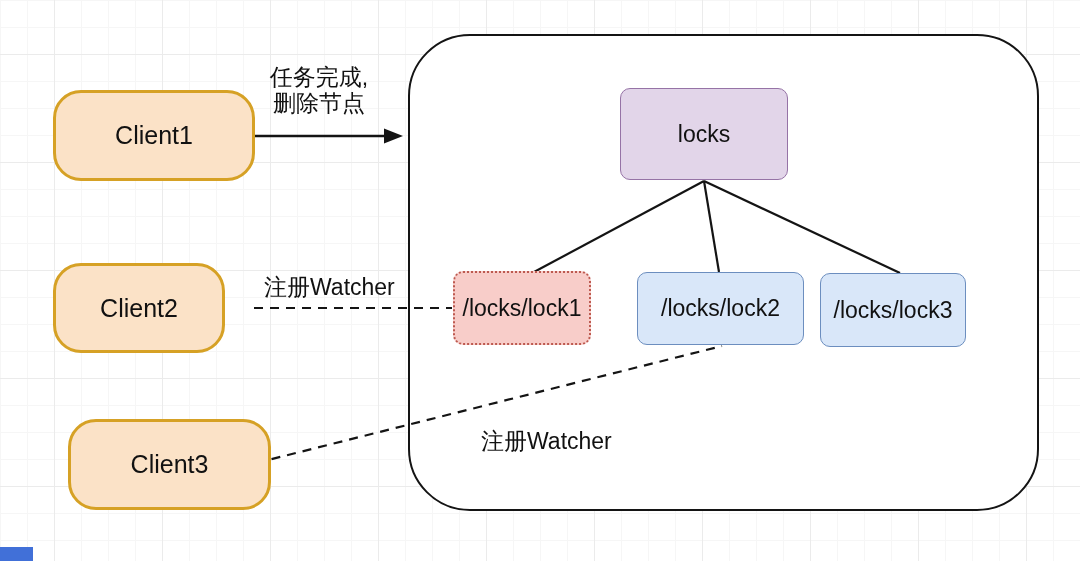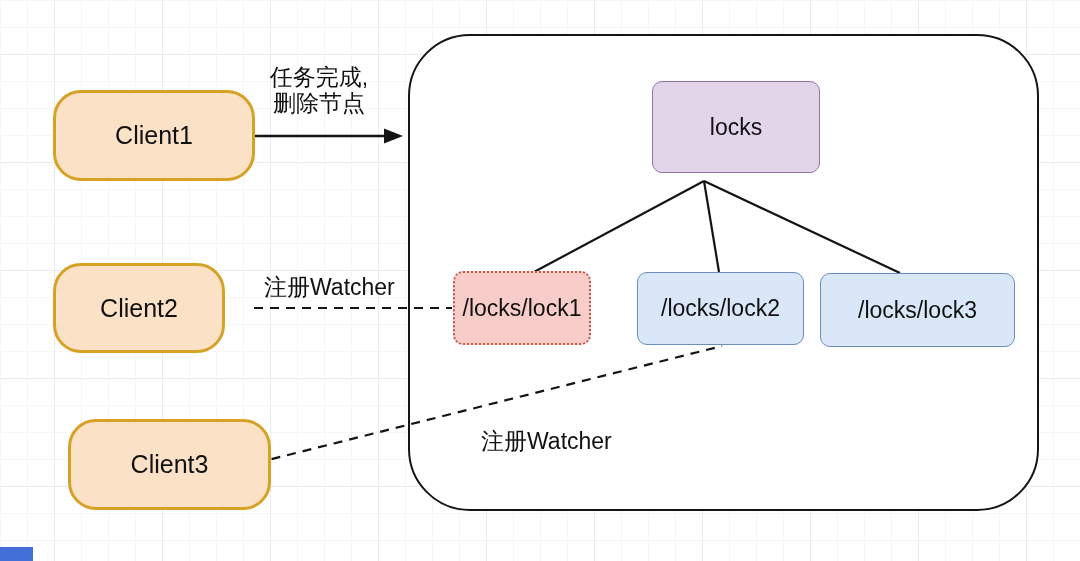--- a/index.html
+++ b/index.html
@@ -22,24 +22,23 @@
   .client{
     background:#fbe2c7;border:3px solid #d6a125;border-radius:28px;
     font-size:25px;
   }
   .zk-container{
     position:absolute;left:408px;top:34px;width:631px;height:477px;
     box-sizing:border-box;background:#ffffff;border:2.5px solid #141414;
     border-radius:62px;
   }
   .locks-root{
-    left:620px;top:81px;width:168px;height:92px;
+    left:620px;top:88px;width:168px;height:92px;
     background:#e2d5e9;border:1.5px solid #9673a6;border-radius:10px;
     font-size:23px;
-    margin-left:32px;
   }
   .lock{font-size:23px;border-radius:10px;}
   .lock-red{background:#f8cdc9;border:2.5px dotted #bd5a50;}
   .lock-blue{background:#d9e7f9;border:1.5px solid #6c8ebf;}
   .edges{position:absolute;left:0;top:0;width:1080px;height:561px;pointer-events:none;}
   .annot{position:absolute;font-size:23px;color:#111;}
   .annot.centered{text-align:center;line-height:26px;}
   .scrollbar-thumb{position:absolute;left:0;top:547px;width:33px;height:14px;background:#4170d8;}
 </style>
 </head>
@@ -75,21 +74,21 @@
 
   <div class="node locks-root">
     <span>locks</span>
   </div>
   <div class="node lock lock-red" style="left:453px;top:271px;width:138px;height:74px;">
     <span>/locks/lock1</span>
   </div>
   <div class="node lock lock-blue" style="left:637px;top:272px;width:167px;height:73px;">
     <span>/locks/lock2</span>
   </div>
-  <div class="node lock lock-blue" style="left:820px;top:273px;width:195px;height:74px;">
+  <div class="node lock lock-blue" style="left:820px;top:273px;width:146px;height:74px;">
     <span>/locks/lock3</span>
   </div>
 
   <div class="annot centered" style="left:240px;top:64px;width:158px;">
     <div>任务完成,</div>
     <div>删除节点</div>
   </div>
   <div class="annot" style="left:264px;top:272px;">注册Watcher</div>
   <div class="annot" style="left:481px;top:426px;">注册Watcher</div>
 

